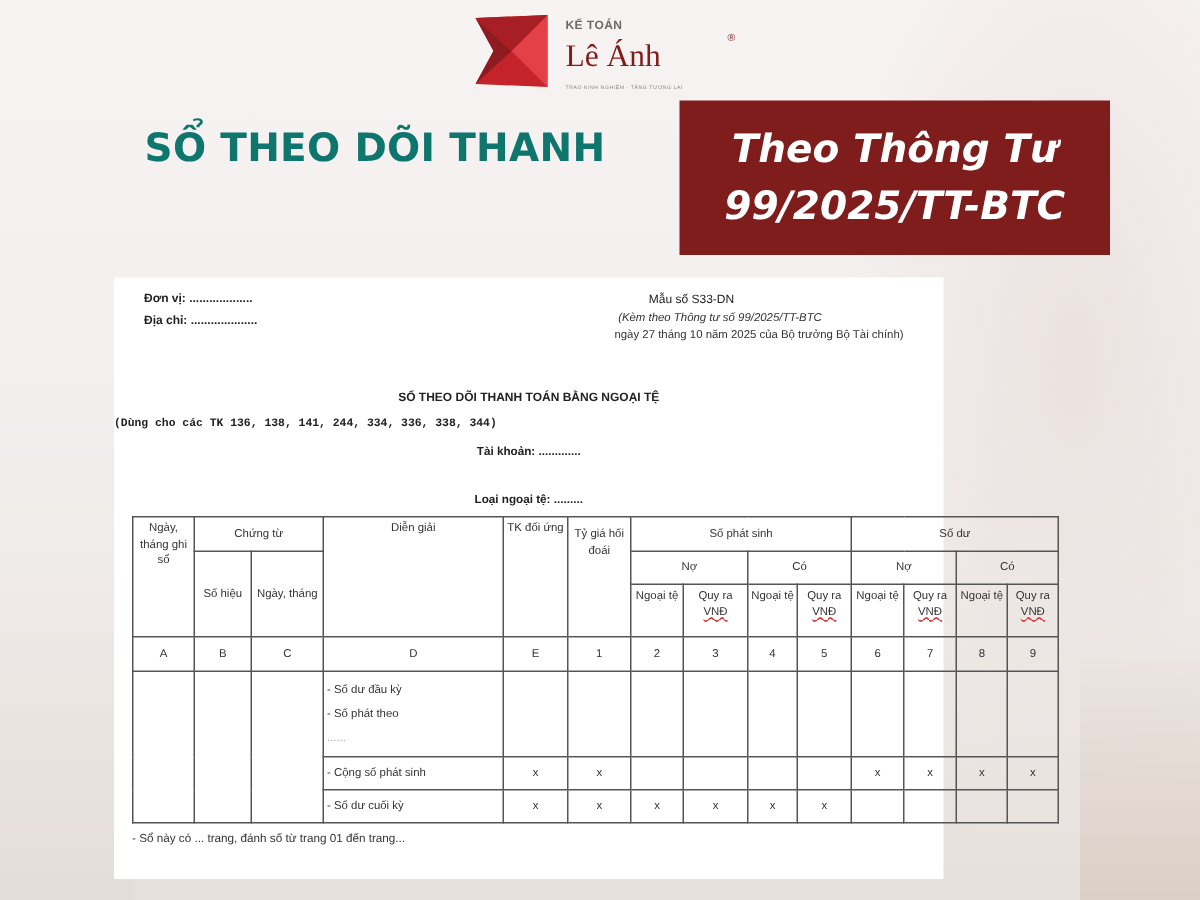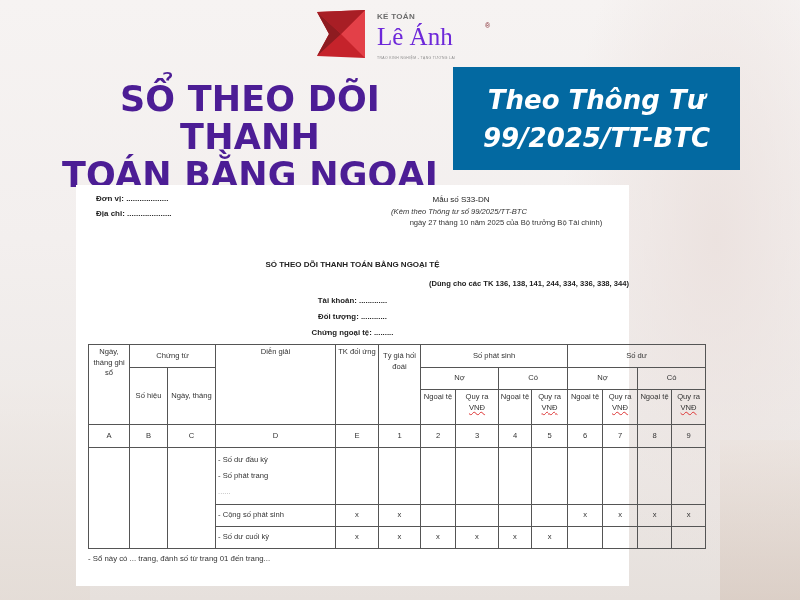--- a/index.html
+++ b/index.html
@@ -13,39 +13,39 @@
     background: radial-gradient(ellipse at 60% 40%, rgba(235,225,222,0.9), rgba(240,236,234,0) 70%); }
   .bg-blur-b { position:absolute; left:0; top:380px; width:90px; height:220px;
     background: linear-gradient(180deg, rgba(240,235,232,0.6), rgba(228,220,214,0.8)); }
   .bg-blur-c { position:absolute; left:720px; top:440px; width:80px; height:160px;
     background: linear-gradient(180deg, rgba(235,226,220,0.5), rgba(215,200,190,0.7)); }
 
   
   .logo { position:absolute; left:315px; top:8px; width:180px; height:54px; }
   .logo svg.mark { position:absolute; left:0; top:0; width:52px; height:52px; }
   .logo .kicker { position:absolute; left:62px; top:4px; font-size:8px; font-weight:bold; color:#6b6b6b; letter-spacing:0.3px; }
-  .logo .brand { position:absolute; left:62px; top:12px; font-family:"Liberation Serif", serif; font-size:25px; color:#6d28d9; line-height:34px; }
+  .logo .brand { position:absolute; left:62px; top:12px; font-family:"Liberation Serif", serif; font-size:21px; color:#7f1d1d; line-height:34px; }
   .logo .reg { position:absolute; left:170px; top:14px; font-size:7px; color:#7a1a22; }
   .logo .tag { position:absolute; left:62px; top:48px; font-size:3.4px; color:#888; letter-spacing:0.4px; white-space:nowrap; }
 
   
   .headline { position:absolute; left:60px; top:80px; width:380px; text-align:center;
-    font-family:"DejaVu Sans", sans-serif; font-weight:bold; font-size:35px; line-height:38px; color:#4c1d95; letter-spacing:0.2px; }
-  .badge { position:absolute; left:453px; top:67px; width:287px; height:103px; background:#0369a1;
+    font-family:"DejaVu Sans", sans-serif; font-weight:bold; font-size:26px; line-height:38px; color:#0f766e; letter-spacing:0.2px; }
+  .badge { position:absolute; left:453px; top:67px; width:287px; height:103px; background:#7f1d1d;
     color:#fff; text-align:center; font-family:"DejaVu Sans", sans-serif; font-weight:bold; font-style:italic;
     font-size:26px; line-height:38px; padding-top:14px; }
 
   
   .paper { position:absolute; left:76px; top:185px; width:553px; height:401px; background:#fff; }
   .paper .tl { position:absolute; font-size:8px; font-weight:bold; color:#222; }
   .form-no { position:absolute; left:315px; width:140px; top:10px; text-align:center; font-size:8px; font-weight:normal; color:#222; }
-  .form-ref1 { position:absolute; left:283px; width:200px; top:22px; text-align:center; font-size:7.6px; font-style:italic; color:#333; }
+  .form-ref1 { position:absolute; left:304px; width:200px; top:22px; text-align:center; font-size:7.6px; font-style:italic; color:#333; }
   .form-ref2 { position:absolute; left:300px; width:260px; top:33px; text-align:center; font-size:7.6px; color:#333; }
   .doc-title { position:absolute; left:0; width:100%; top:75px; text-align:center; font-size:8px; font-weight:bold; color:#222; }
-  .doc-sub { position:absolute; left:0; width:100%; top:94px; text-align:right; font-size:7.6px; font-weight:bold; color:#222; }
+  .doc-sub { position:absolute; left:0; width:100%; top:94px; text-align:left; font-size:7.6px; font-weight:bold; color:#222;font-family:Liberation Mono, monospace; }
   .doc-line { position:absolute; left:0; width:100%; text-align:center; font-size:7.8px; font-weight:bold; color:#222; }
 
   
   table.ledger { position:absolute; left:12px; top:159px; border-collapse:collapse; table-layout:fixed; width:617px; }
   table.ledger td { border:1.3px solid #555; font-size:7.6px; color:#333; text-align:center; vertical-align:top; padding:2px 1px; line-height:10.5px; }
   table.ledger tr.r1 td { height:23px;margin-left:28px; }
   table.ledger tr.r2 td { height:22px; vertical-align:middle; }
   table.ledger tr.r3 td { height:35px; }
   table.ledger tr.code td { height:23px; vertical-align:middle; }
   table.ledger tr.body td { height:56px; }
@@ -71,41 +71,39 @@
     <polygon points="2,4 50,2 26,26" fill="#a81e25"></polygon>
   </svg>
   <span class="kicker">KẾ TOÁN</span>
   <span class="brand">Lê Ánh</span>
   <span class="reg">®</span>
   <span class="tag">TRAO KINH NGHIỆM - TẶNG TƯƠNG LAI</span>
 </div>
 
 <div class="headline">
   <div>SỔ THEO DÕI THANH</div>
-  <div>TOÁN BẰNG NGOẠI TỆ</div>
 </div>
 
 <div class="badge">
   <div>Theo Thông Tư</div>
   <div>99/2025/TT-BTC</div>
 </div>
 
 <div class="paper">
   <span class="tl" style="left:20px; top:9px;">Đơn vị: ...................</span>
   <span class="tl" style="left:20px; top:24px;">Địa chỉ: ....................</span>
 
   <div class="form-no">Mẫu số S33-DN</div>
   <div class="form-ref1">(Kèm theo Thông tư số 99/2025/TT-BTC</div>
   <div class="form-ref2">ngày 27 tháng 10 năm 2025 của Bộ trưởng Bộ Tài chính)</div>
 
   <div class="doc-title">SỔ THEO DÕI THANH TOÁN BẰNG NGOẠI TỆ</div>
   <div class="doc-sub">(Dùng cho các TK 136, 138, 141, 244, 334, 336, 338, 344)</div>
   <div class="doc-line" style="top:111px;">Tài khoản: .............</div>
-  <div class="doc-line" style="top:127px;">Đối tượng: ............</div>
-  <div class="doc-line" style="top:143px;">Chứng ngoại tệ: .........</div>
+  <div class="doc-line" style="top:143px;">Loại ngoại tệ: .........</div>
 
   <table class="ledger">
     <colgroup>
       <col style="width:41px">
         <col style="width:38px">
         <col style="width:48px">
         <col style="width:120px">
       <col style="width:43px">
         <col style="width:42px">
         <col style="width:35px">
@@ -160,21 +158,21 @@
       <td>7</td>
       <td>8</td>
       <td>9</td>
     </tr>
     <tr class="body">
       <td rowspan="3"></td>
       <td rowspan="3"></td>
       <td rowspan="3"></td>
       <td class="body-desc">
         <div>- Số dư đầu kỳ</div>
-        <div>- Số phát trang</div>
+        <div>- Số phát theo</div>
         <div class="dots-faint">......</div>
       </td>
       <td></td>
           <td></td>
           <td></td>
           <td></td>
           <td></td>
       <td></td>
           <td></td>
           <td></td>

